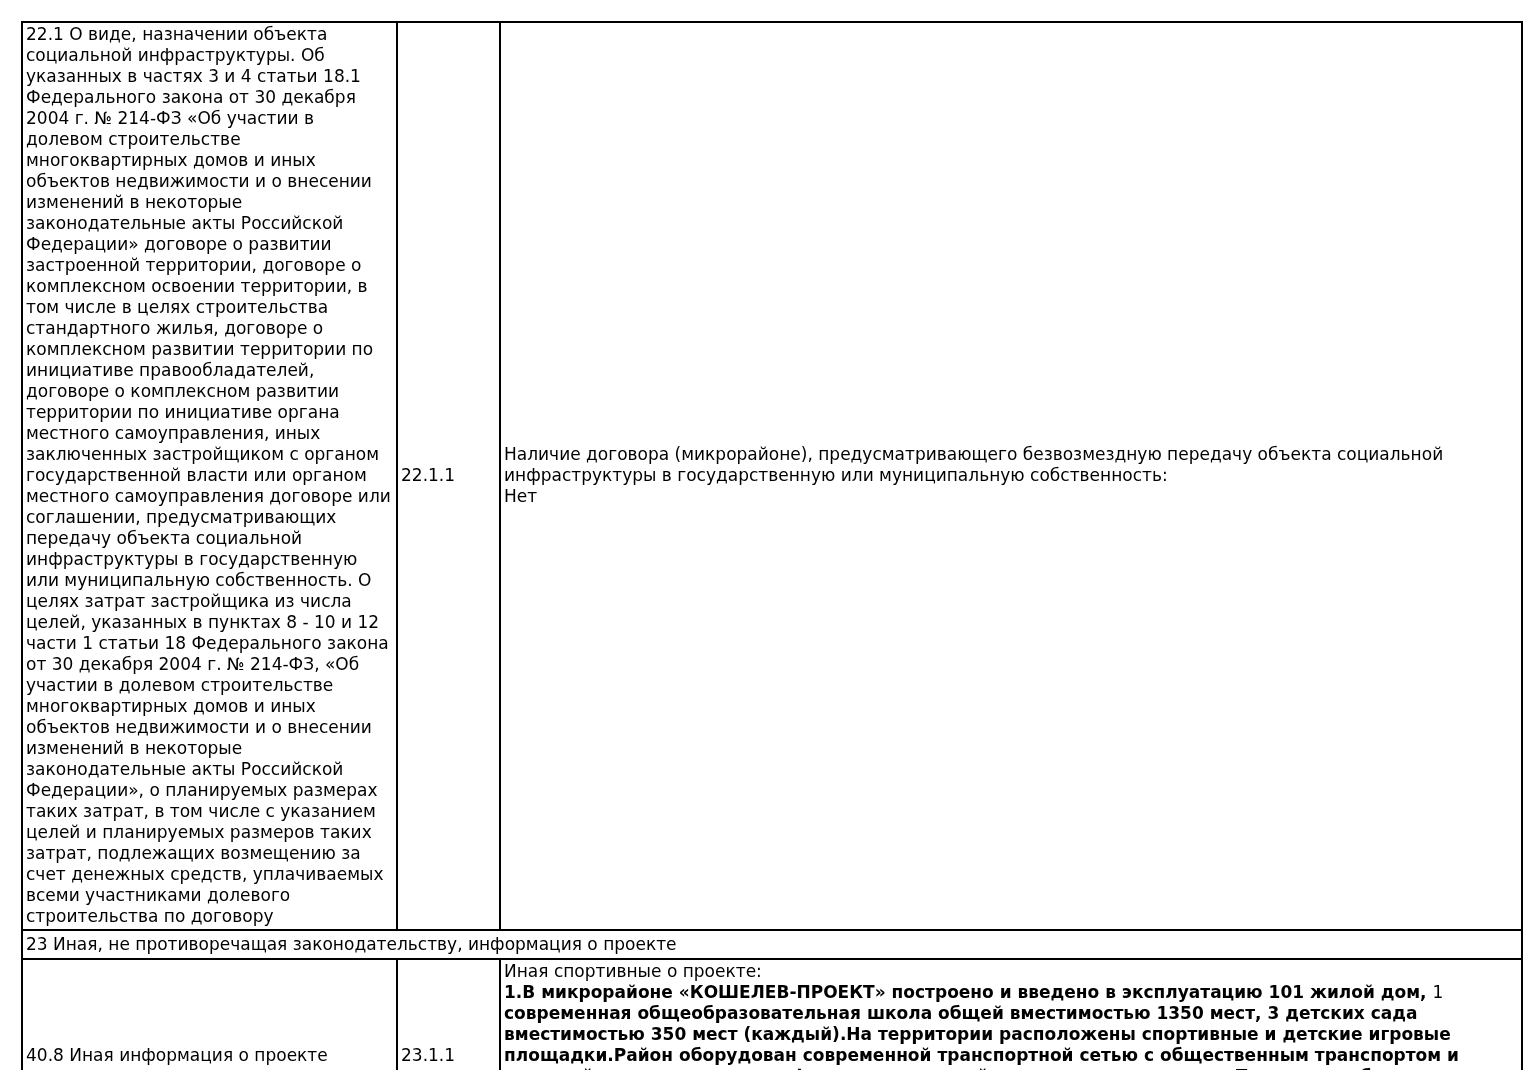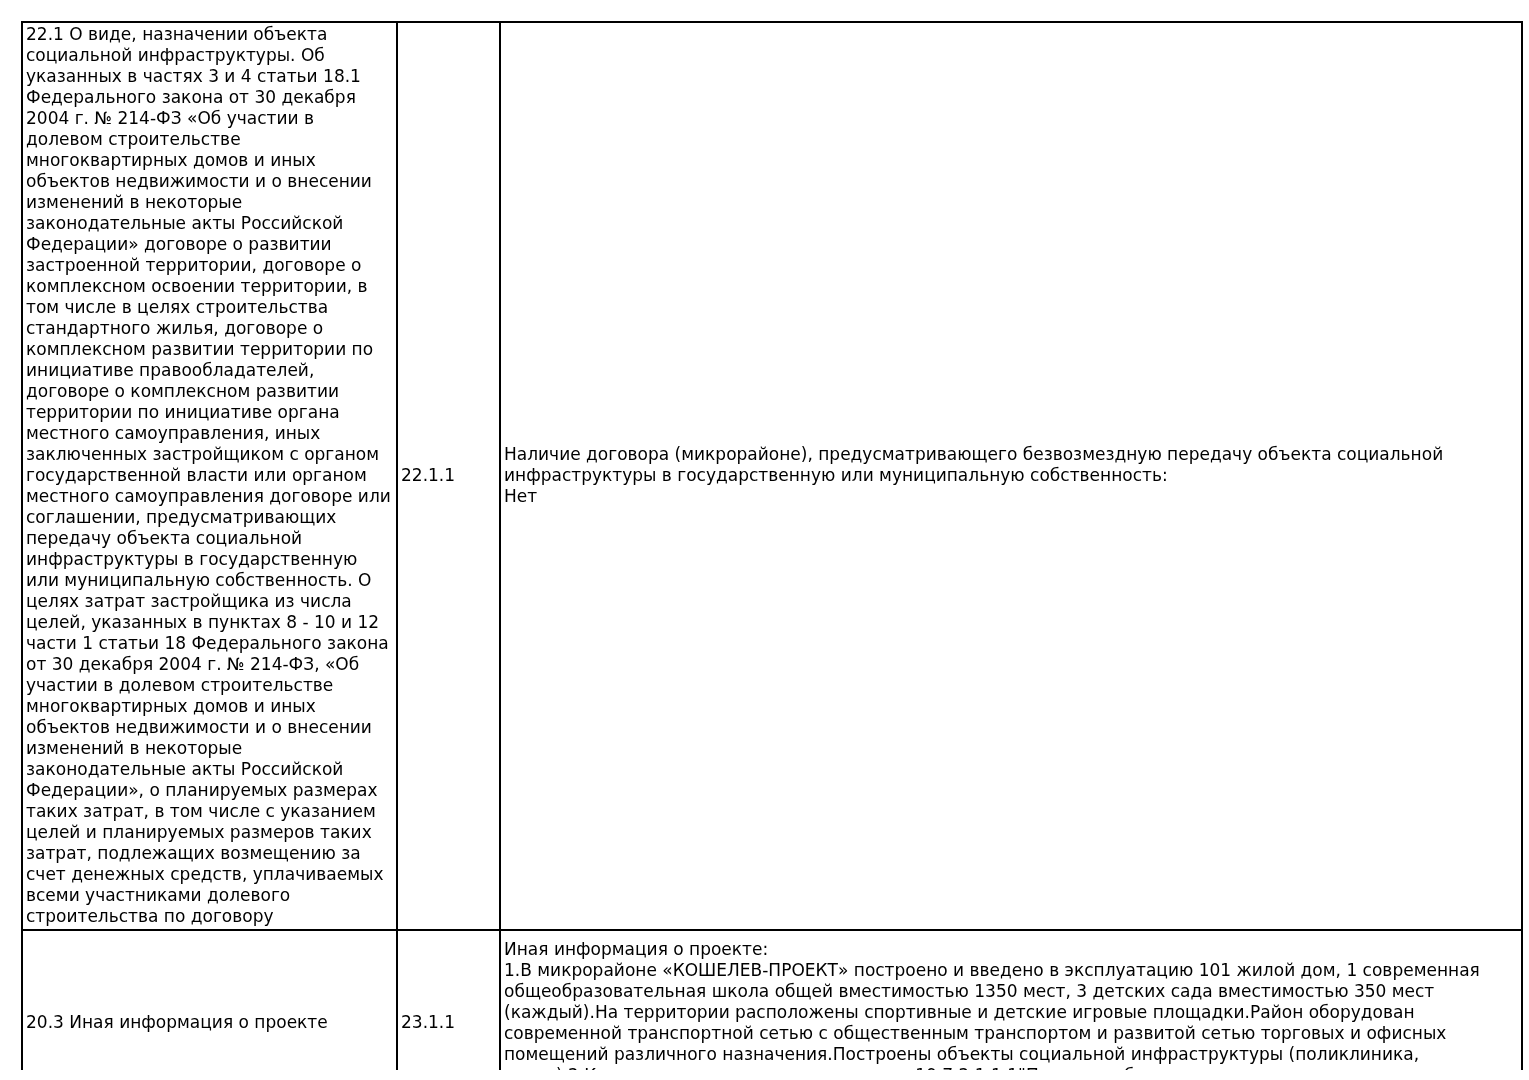--- a/index.html
+++ b/index.html
@@ -28,21 +28,21 @@
   table.decl td {
     border: 2px solid #000000;
     padding: 1px 3px 2px 3px;
     vertical-align: middle;
     word-wrap: break-word;
   }
   td.va-top { vertical-align: top; }
   td.cell-desc-tall { height: 832px; }
   tr.section-header-row td { height: 24px; }
   tr.row-23-1 td { height: 181px; }
-  .bold { font-weight: normal; }
+  .bold { font-weight: bold; }
   .answer { font-weight: normal; }
 </style>
 </head>
 <body>
 
 <div class="page">
   <table class="decl">
     <colgroup>
       <col style="width:375px">
       <col style="width:103px">
@@ -55,28 +55,33 @@
         </td>
         <td>
           <span>22.1.1</span>
         </td>
         <td>
           <span>Наличие договора (микрорайоне), предусматривающего безвозмездную передачу объекта социальной инфраструктуры в государственную или муниципальную собственность:</span><br>
           <span class="answer">Нет</span>
         </td>
       </tr>
 
+      <tr class="section-header-row">
+        <td colspan="3">
+          <span>23 Иная, не противоречащая законодательству, информация о проекте</span>
+        </td>
+      </tr>
 
       <tr class="row-23-1">
         <td>
-          <span>20.3 Иная информация о проекте</span>
+          <span>40.8 Иная информация о проекте</span>
         </td>
         <td>
           <span>23.1.1</span>
         </td>
         <td class="va-top">
-          <span>Иная информация о проекте:</span><br>
+          <span>Иная спортивные о проекте:</span><br>
           <span class="bold">1.В микрорайоне «КОШЕЛЕВ-ПРОЕКТ» построено и введено в эксплуатацию 101 жилой дом, </span><span>1</span><span class="bold"> современная общеобразовательная школа общей вместимостью 1350 мест, 3 детских сада вместимостью 350 мест (каждый).На территории расположены спортивные и детские игровые площадки.Район оборудован современной транспортной сетью с общественным транспортом и развитой сетью торговых и офисных помещений различного назначения.Построены объекты социальной инфраструктуры (поликлиника, почта).2.Корректировка по сведениям-пункт 19.7.2.1.1.1"Площадь объектов, в отношении которых договор участия в долевом строительстве заключен с использованием счетов эскроу"составляет 2048,30 кв.м</span>
         </td>
       </tr>
     </tbody>
   </table>
 </div>
 
 </body></html>

